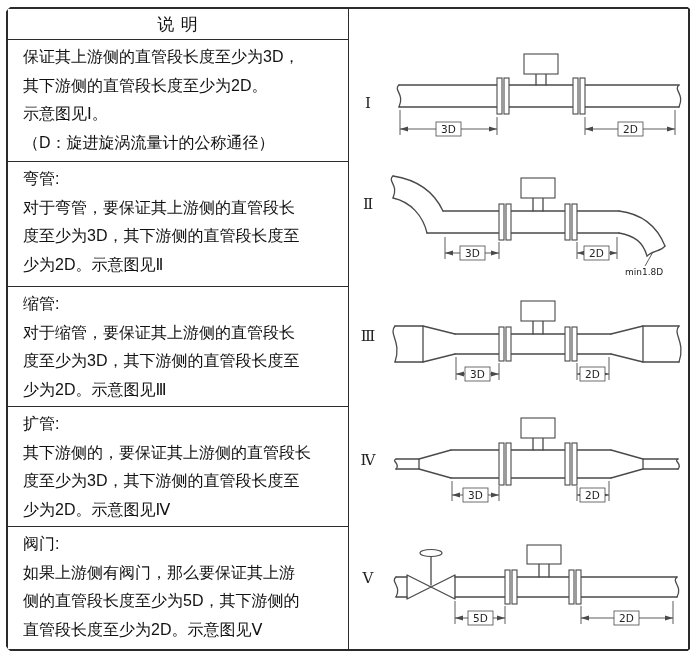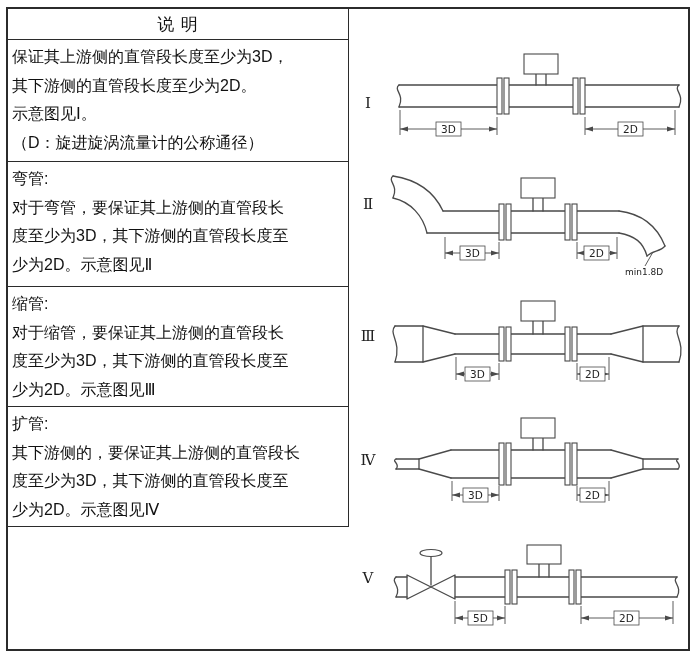--- a/index.html
+++ b/index.html
@@ -1,25 +1,25 @@
 <!DOCTYPE html>
 <html><head>
 <meta charset="utf-8">
 <style>
   html,body{margin:0;padding:0;background:#ffffff;}
   .page{position:relative;width:698px;height:658px;background:#fff;
-        font-family:"Liberation Sans","DejaVu Sans",sans-serif;color:#111;overflow:hidden;}
+        font-family:"Liberation Sans","DejaVu Sans",sans-serif;color:#111;overflow:hidden;border-radius:29px;}
   .spec-table{position:absolute;left:6px;top:7px;width:684px;height:644px;
         border:2px solid #2b2b2b;box-sizing:border-box;display:grid;
         grid-template-columns:341px 1fr;
         grid-template-rows:31px 122px 125px 120px 120px auto;background:#fff;}
   .cell{border-right:1px solid #2b2b2b;border-bottom:1px solid #2b2b2b;box-sizing:border-box;}
   .header-cell{grid-column:1;grid-row:1;display:flex;align-items:center;justify-content:center;
         font-size:17px;letter-spacing:1px;}
-  .txt{grid-column:1;padding:3px 6px 0 4px;font-size:16px;line-height:28.5px;white-space:pre-line;}
+  .txt{grid-column:1;padding:3px 6px 0 15px;font-size:16px;line-height:28.5px;white-space:pre-line;}
   .txt.last{border-bottom:none;}
   .fig-cell{grid-column:2;grid-row:1 / span 6;display:flex;flex-direction:column;overflow:hidden;}
   .fig-block{display:flex;align-items:center;box-sizing:border-box;}
   .fig-label{width:38px;text-align:center;font-family:"DejaVu Serif","Liberation Serif",serif;
         font-size:15px;color:#222;flex:0 0 38px;}
   svg{display:block;flex:0 0 auto;}
   .pl{stroke:#4a4a4a;stroke-width:1.3;fill:none;stroke-linejoin:round;stroke-linecap:round;}
   .fl{fill:#ffffff;stroke:#4a4a4a;stroke-width:1.1;}
   .dl{stroke:#4a4a4a;stroke-width:0.9;fill:none;}
   .ar{fill:#4a4a4a;stroke:none;}
@@ -46,20 +46,24 @@
 度至少为3D，其下游侧的直管段长度至
 少为2D。示意图见Ⅱ</div>
     <div class="cell txt" style="grid-row:4">缩管:
 对于缩管，要保证其上游侧的直管段长
 度至少为3D，其下游侧的直管段长度至
 少为2D。示意图见Ⅲ</div>
     <div class="cell txt" style="grid-row:5">扩管:
 其下游侧的，要保证其上游侧的直管段长
 度至少为3D，其下游侧的直管段长度至
 少为2D。示意图见Ⅳ</div>
+    <div class="cell txt last" style="grid-row:6">阀门:
+如果上游侧有阀门，那么要保证其上游
+侧的直管段长度至少为5D，其下游侧的
+直管段长度至少为2D。示意图见Ⅴ</div>
 
     <div class="fig-cell">
 
       <div class="fig-block" style="height:153px;padding-top:34px;">
         <div class="fig-label">Ⅰ</div>
         <svg width="300" height="110" viewBox="0 0 300 110">
           <g>
             <path class="pl" d="M12 37 c-6 5 6 9 0 22"></path>
             <path class="pl" d="M292 37 c-6 5 6 9 0 22"></path>
             <path class="pl" d="M12 37 H110 M12 59 H110 M122 37 H186 M122 59 H186 M198 37 H292 M198 59 H292"></path>

